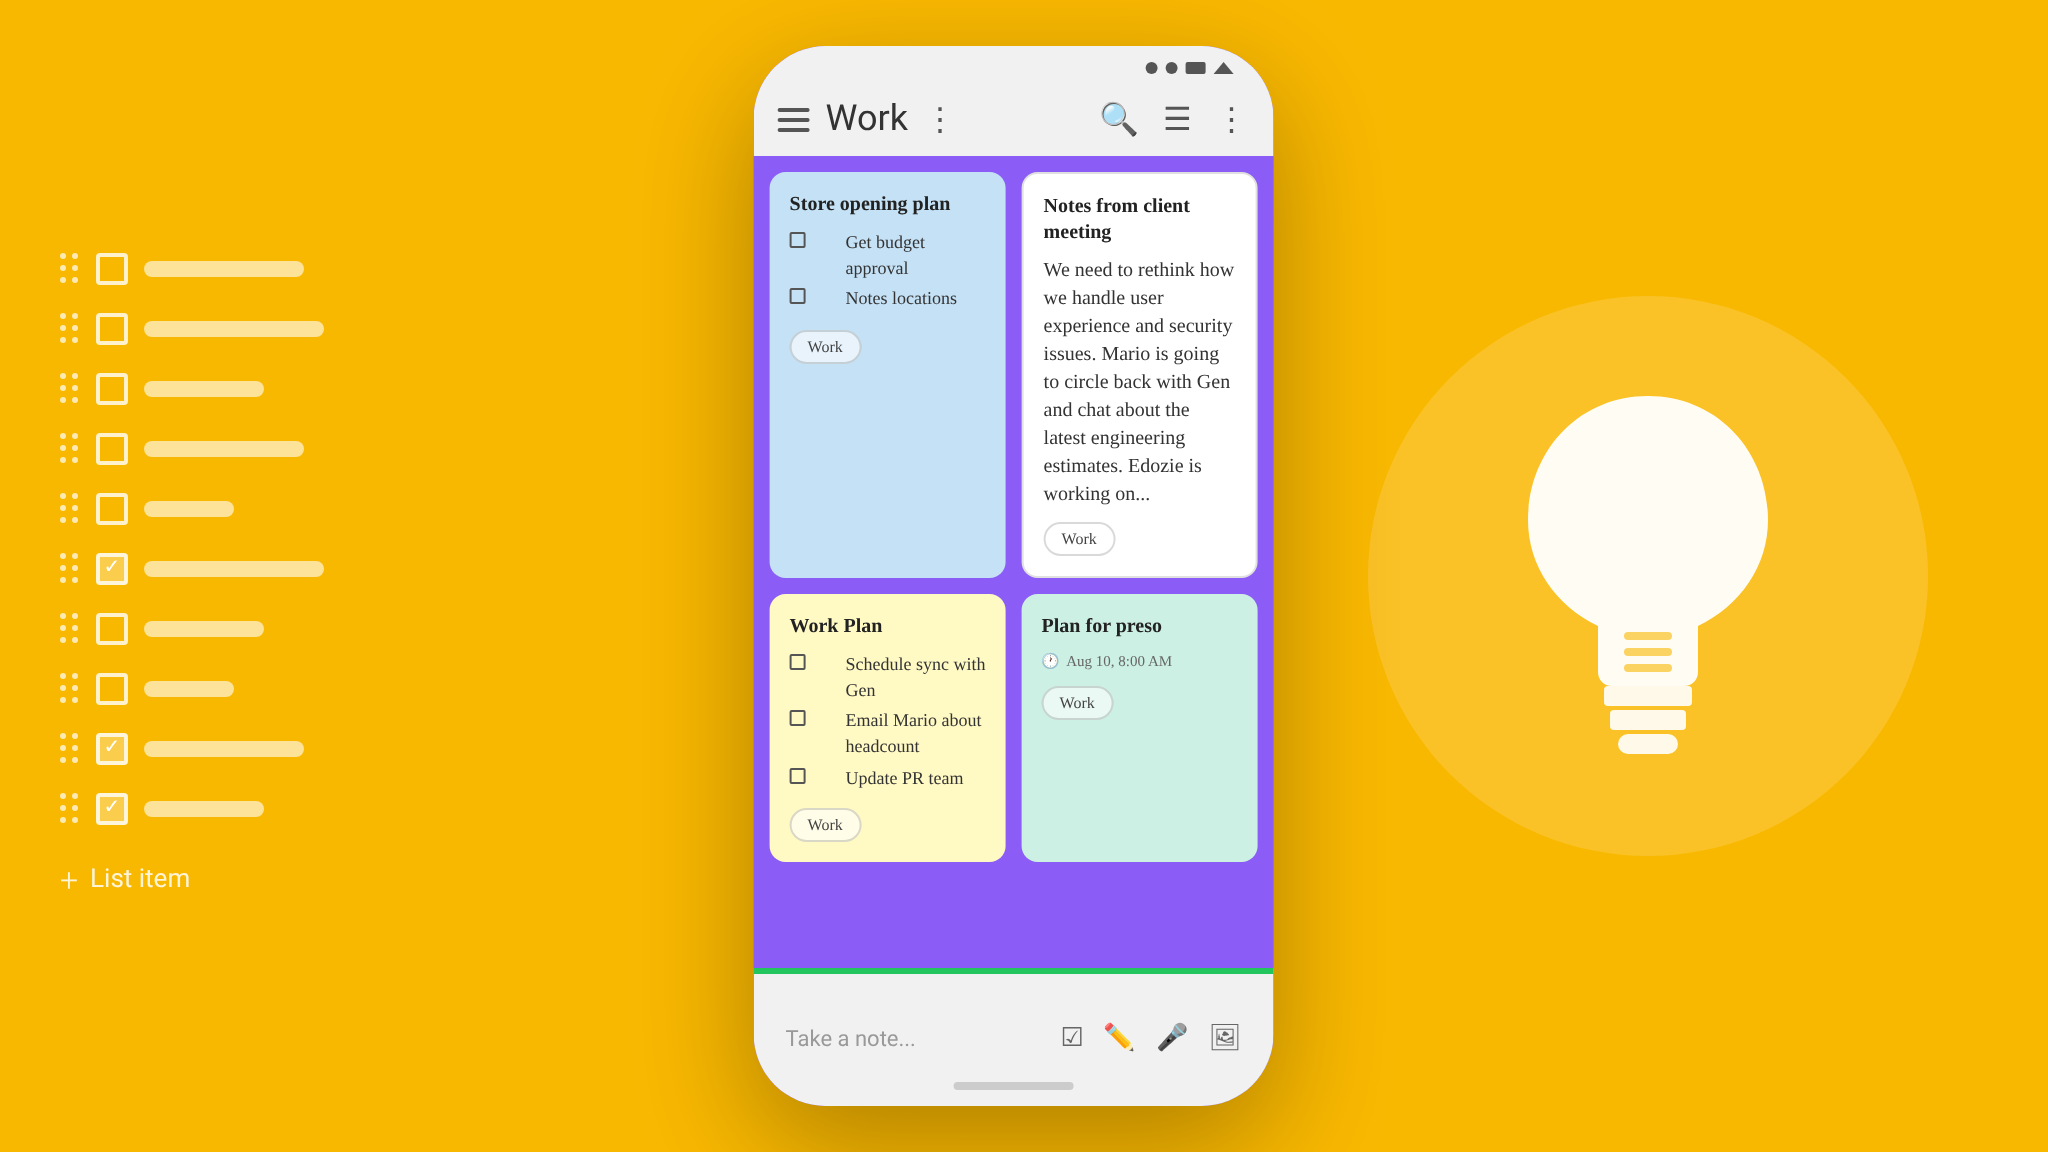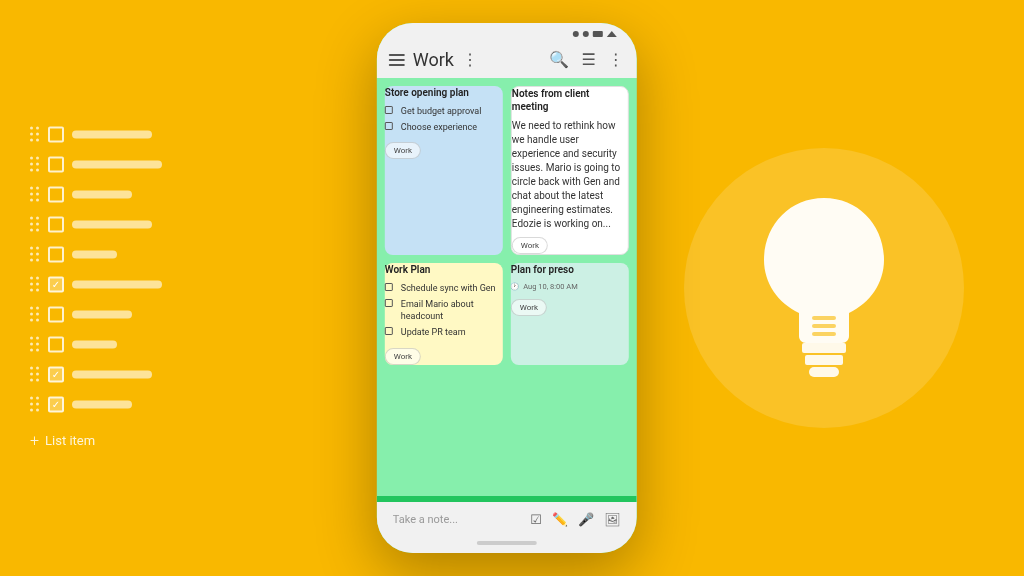--- a/index.html
+++ b/index.html
@@ -115,21 +115,21 @@
     }
 
     
     .phone-mockup {
       position: absolute;
       left: 50%;
       top: 50%;
       transform: translate(-52%, -50%);
       width: 260px;
       height: 530px;
-      background: #86efac;
+      background: #8b5cf6;
       border-radius: 36px;
       box-shadow: 0 20px 60px rgba(0,0,0,0.3);
       overflow: hidden;
       display: flex;
       flex-direction: column;
     }
 
     .phone-top-bar {
       background: #f1f1f1;
       padding: 8px 20px 4px;
@@ -221,41 +221,43 @@
       padding: 8px;
       overflow: hidden;
       display: grid;
       grid-template-columns: 1fr 1fr;
       gap: 8px;
       align-content: start;
     }
 
     .note-card {
       border-radius: 8px;
+      padding: 10px;
       font-size: 9px;
       line-height: 1.4;
+      font-family: Liberation Serif, serif;
     }
 
     .note-card.blue { background: #c5e1f5; }
     .note-card.yellow { background: #fff9c4; }
     .note-card.white { background: #fff; border: 1px solid #e0e0e0; }
     .note-card.green { background: #ccf0e4; }
 
     .note-title {
       font-size: 10px;
       font-weight: 600;
       color: #222;
       margin-bottom: 6px;
       line-height: 1.3;
     }
 
     .note-checkbox-row {
       display: flex;
       align-items: flex-start;
-      gap: 8px;
+      gap: 20px;
       margin-bottom: 3px;
       color: #333;
     }
 
     .note-cb {
       width: 8px;
       height: 8px;
       border: 1px solid #555;
       border-radius: 1px;
       flex-shrink: 0;
@@ -284,22 +286,22 @@
       color: #666;
       margin-top: 5px;
       display: flex;
       align-items: center;
       gap: 3px;
     }
 
     
     .phone-bottom {
       background: #f1f1f1;
-      padding: 10px 16px 6px;
-      border-top: 6px solid #22c55e;
+      padding: 24px 16px 6px;
+      border-top: 3px solid #22c55e;
     }
 
     .bottom-input-row {
       display: flex;
       align-items: center;
       justify-content: space-between;
     }
 
     .take-note-text {
       font-size: 11px;
@@ -524,21 +526,21 @@
   <div class="notes-container">
 
     <div class="note-card blue">
       <div class="note-title">Store opening plan</div>
       <div class="note-checkbox-row">
         <div class="note-cb"></div>
         <span>Get budget approval</span>
       </div>
       <div class="note-checkbox-row">
         <div class="note-cb"></div>
-        <span>Choose experience</span>
+        <span>Notes locations</span>
       </div>
       <span class="note-tag">Work</span>
     </div>
 
     <div class="note-card white">
       <div class="note-title">Notes from client meeting</div>
       <div class="note-text">We need to rethink how we handle user experience and security issues. Mario is going to circle back with Gen and chat about the latest engineering estimates. Edozie is working on...</div>
       <span class="note-tag">Work</span>
     </div>
 

